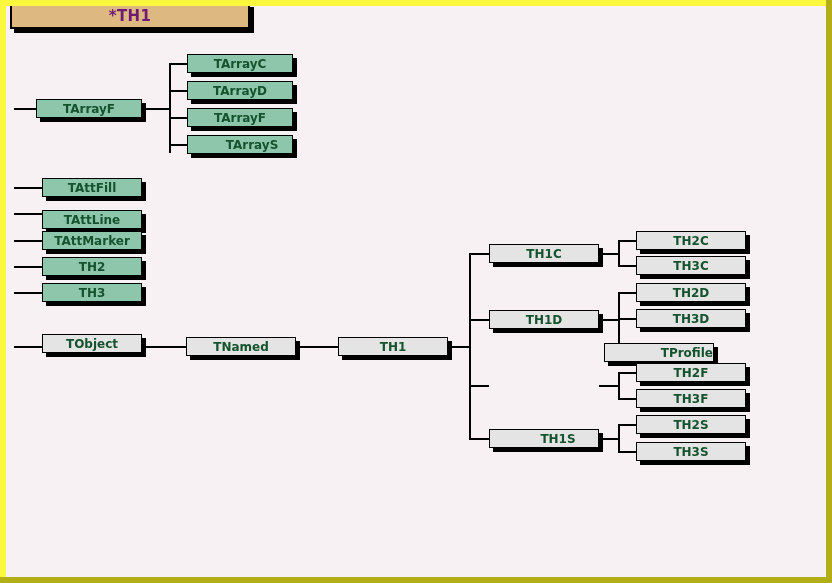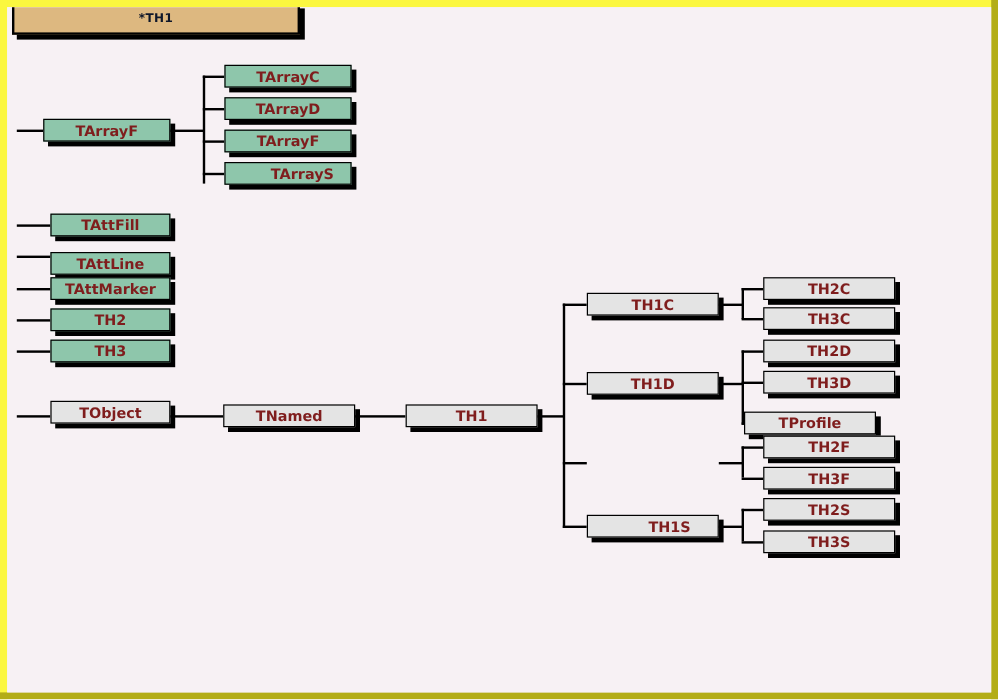--- a/index.html
+++ b/index.html
@@ -50,40 +50,40 @@
     height: 26px;
     background: #ddb880;
     border: 2px solid #000000;
     box-shadow: 4px 4px 0 0 #000000;
     box-sizing: border-box;
     display: flex;
     align-items: center;
     justify-content: center;
   }
   .titlebar .tl {
-    font-size: 10px;
+    font-size: 15px;
     font-weight: bold;
-    color: #0f172a;
+    color: #701a75;
     letter-spacing: 0.3px;
     line-height: 1;
   }
 
   
   .node {
     position: absolute;
     height: 19px;
     border: 1px solid #000000;
     box-sizing: border-box;
     box-shadow: 4px 4px 0 0 #000000;
     display: flex;
     align-items: center;
     justify-content: center;
     font-size: 12px;
     font-weight: bold;
-    color: #7f1d1d;
+    color: #14532d;
     line-height: 1;
     white-space: nowrap;
   }
   .node.green { background: #8ec6ab; }
   .node.gray  { background: #e4e4e4; }
 
   
   .hline {
     position: absolute;
     height: 2px;
@@ -215,21 +215,21 @@
     <div class="vline" style="left:612px; top:286px; height:62px;"></div>
     <div class="hline" style="left:612px; top:286px; width:18px;"></div>
     <div class="node gray" style="left:630px; top:277px; width:110px;">
       <span>TH2D</span>
     </div>
     <div class="hline" style="left:612px; top:312px; width:18px;"></div>
     <div class="node gray" style="left:630px; top:303px; width:110px;">
       <span>TH3D</span>
     </div>
     <div class="hline" style="left:612px; top:346px; width:18px;"></div>
-    <div class="node gray" style="left:614px; top:337px; width:110px;">
+    <div class="node gray" style="left:598px; top:337px; width:110px;justify-content:flex-end;">
       <span>TProfile</span>
     </div>
 
     <div class="hline" style="left:593px; top:379px; width:20px;"></div>
     <div class="vline" style="left:612px; top:366px; height:26px;"></div>
     <div class="hline" style="left:612px; top:366px; width:18px;"></div>
     <div class="node gray" style="left:630px; top:357px; width:110px;">
       <span>TH2F</span>
     </div>
     <div class="hline" style="left:612px; top:392px; width:18px;"></div>

